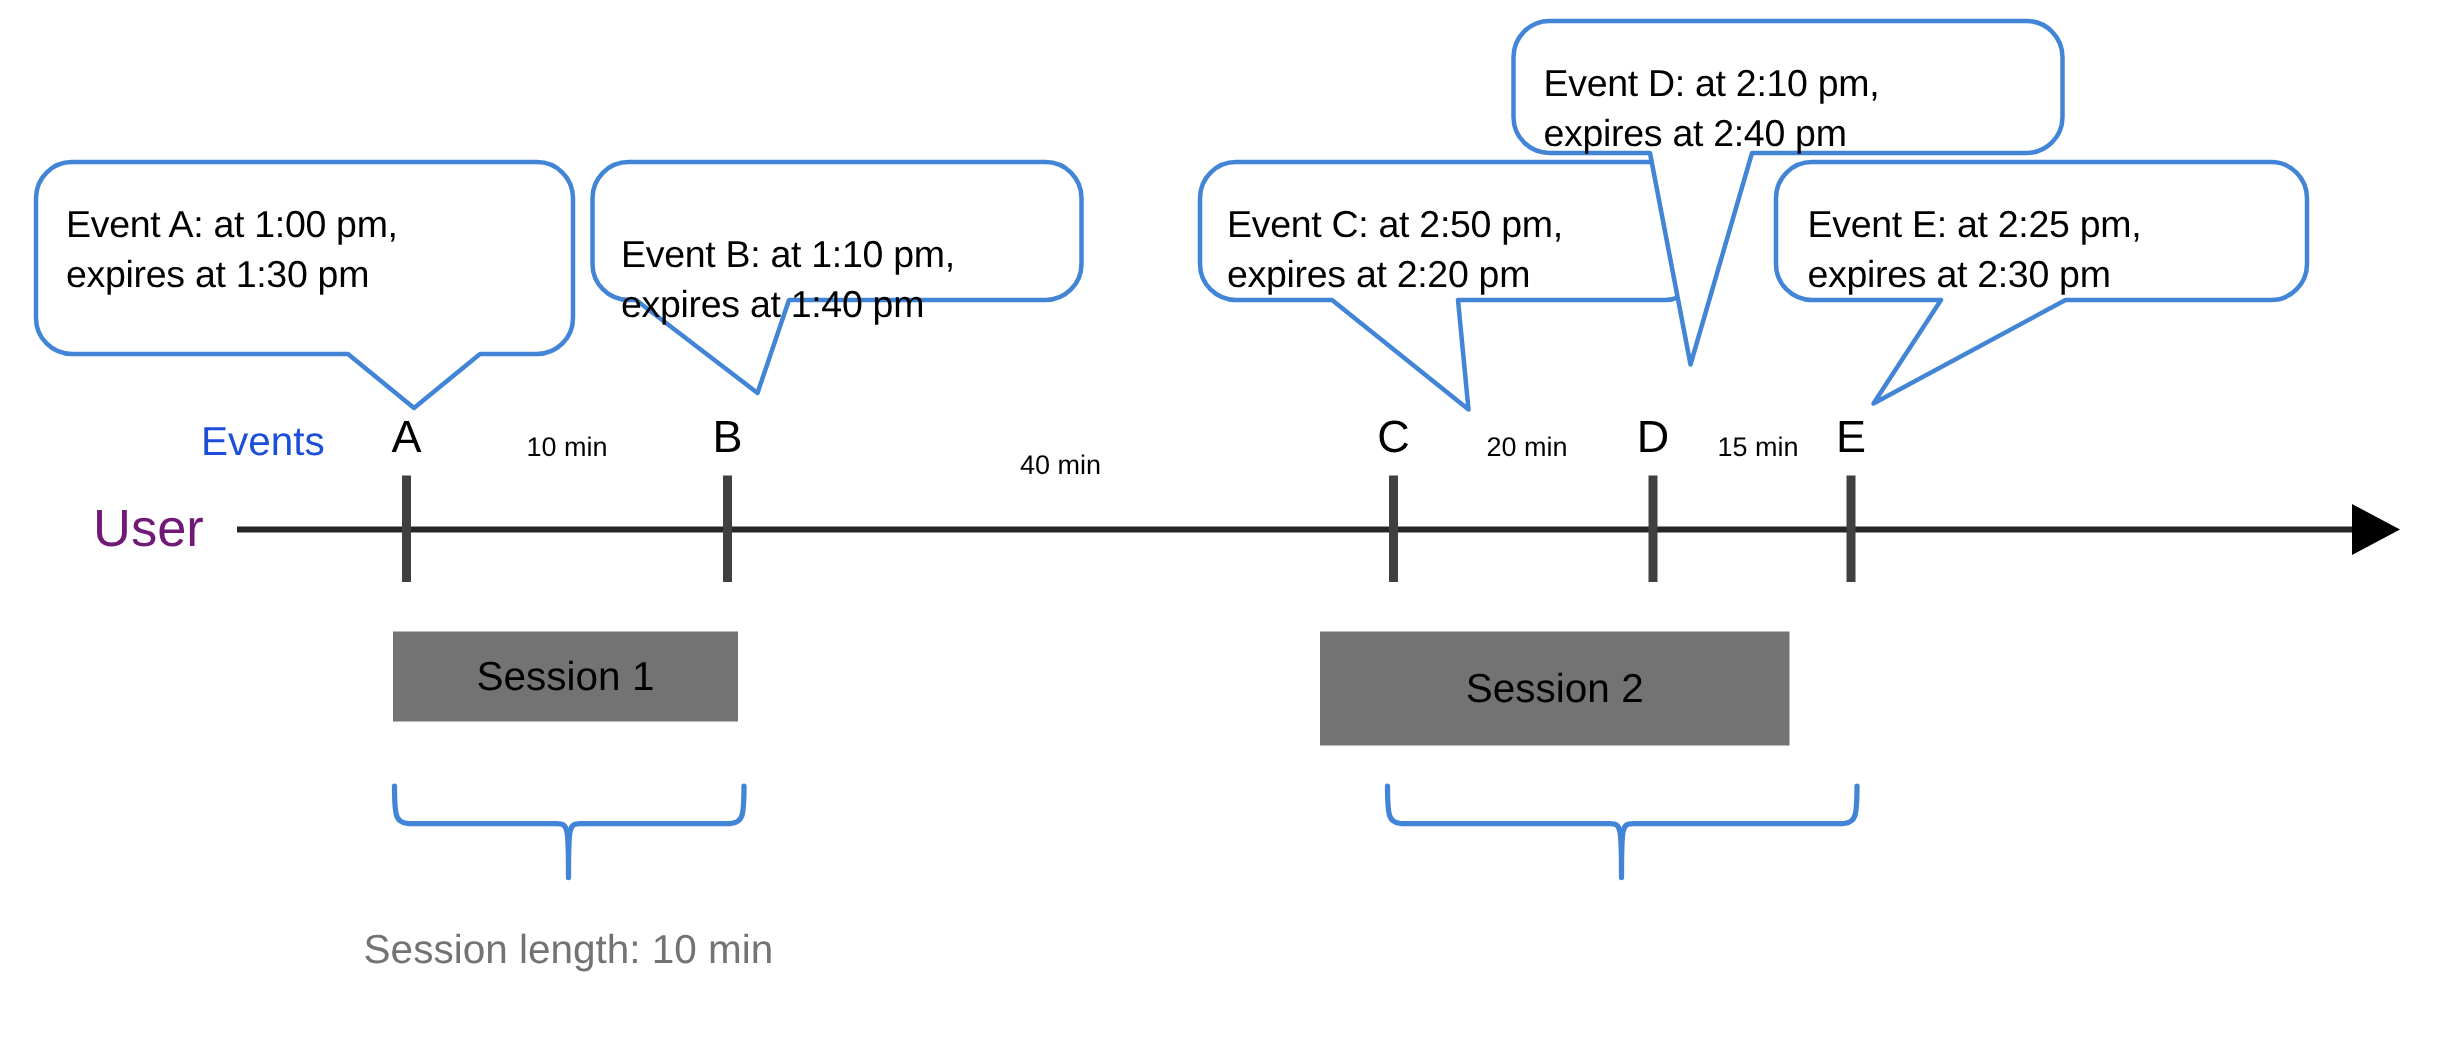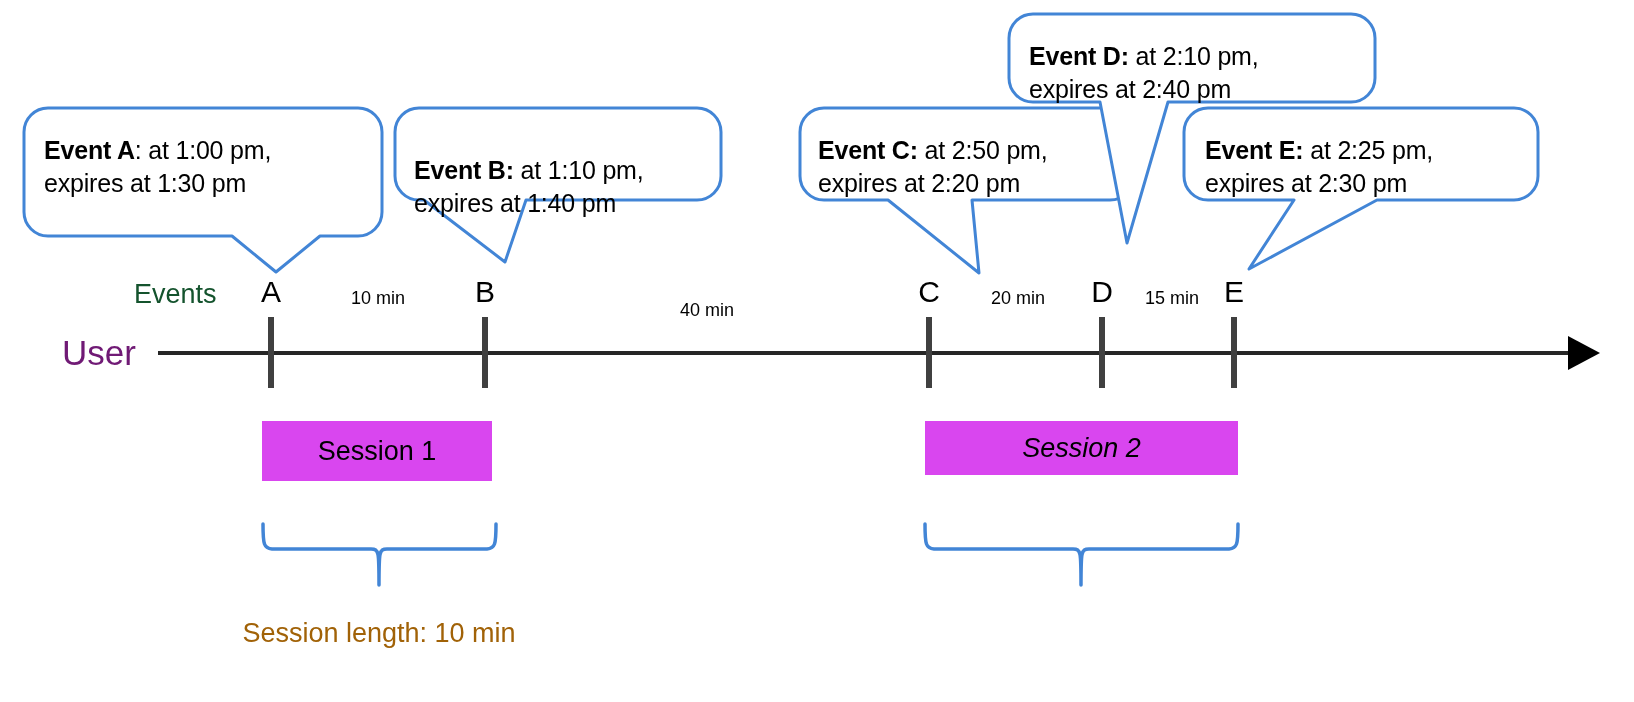--- a/index.html
+++ b/index.html
@@ -24,61 +24,61 @@
     height: 702px;
   }
   .callout-text {
     position: absolute;
     font-size: 25px;
     line-height: 33px;
     color: #000000;
     white-space: pre;
     letter-spacing: -0.2px;
   }
-  .callout-text b { font-weight: bold; }
+  .callout-text b { font-weight: normal; }
 
   .axis-name {
     position: absolute;
     font-size: 35px;
     color: #701a75;
     white-space: nowrap;
   }
   .events-label {
     position: absolute;
     font-size: 27px;
-    color: #14532d;
+    color: #1d4ed8;
     white-space: nowrap;
   }
   .marker-label {
     position: absolute;
     font-size: 30px;
     color: #000000;
     text-align: center;
     white-space: nowrap;
   }
   .gap-label {
     position: absolute;
     font-size: 18px;
     color: #000000;
     text-align: center;
     white-space: nowrap;
   }
   .session-box {
     position: absolute;
-    background: #d946ef;
+    background: #737373;
     display: flex;
     align-items: center;
     justify-content: center;
     font-size: 27px;
     color: #000000;
   }
   .session-length {
     position: absolute;
     font-size: 27px;
-    color: #a16207;
+    color: #737373;
     text-align: center;
     white-space: nowrap;
   }
 </style>
 </head>
 <body>
 
 <div id="canvas">
 
   <svg id="svg-layer" viewBox="0 0 1634 702">
@@ -220,20 +220,20 @@
 
   <div class="gap-label" style="left:318px; top:288px; width:120px;">10 min</div>
   <div class="gap-label" style="left:647px; top:300px; width:120px;">40 min</div>
   <div class="gap-label" style="left:958px; top:288px; width:120px;">20 min</div>
   <div class="gap-label" style="left:1122px; top:288px; width:100px;text-align:center;">15 min</div>
 
   <div class="session-box" style="left:262px; top:421px; width:230px; height:60px;">
     <span>Session 1</span>
   </div>
 
-  <div class="session-box" style="left:925px; top:421px; width:313px; height:54px;font-style:italic;">
+  <div class="session-box" style="left:880px; top:421px; width:313px; height:76px;">
     <span>Session 2</span>
   </div>
 
   <div class="session-length" style="left:229px; top:618px; width:300px;">Session length: 10 min</div>
 
 
 </div>
 
 </body></html>

